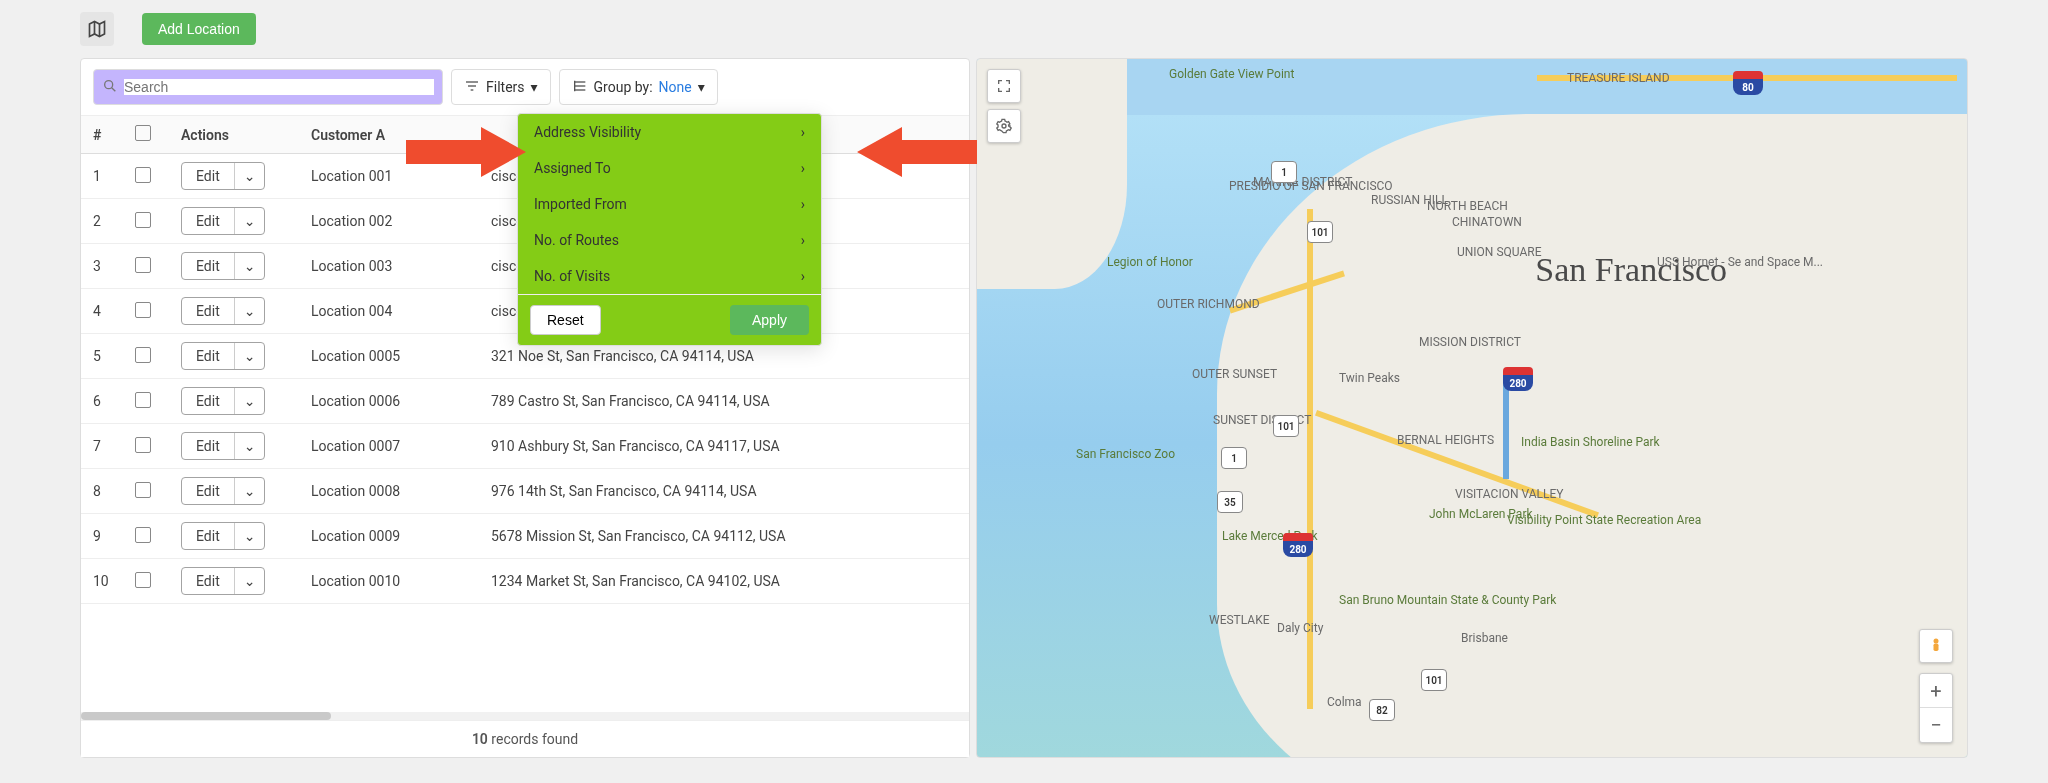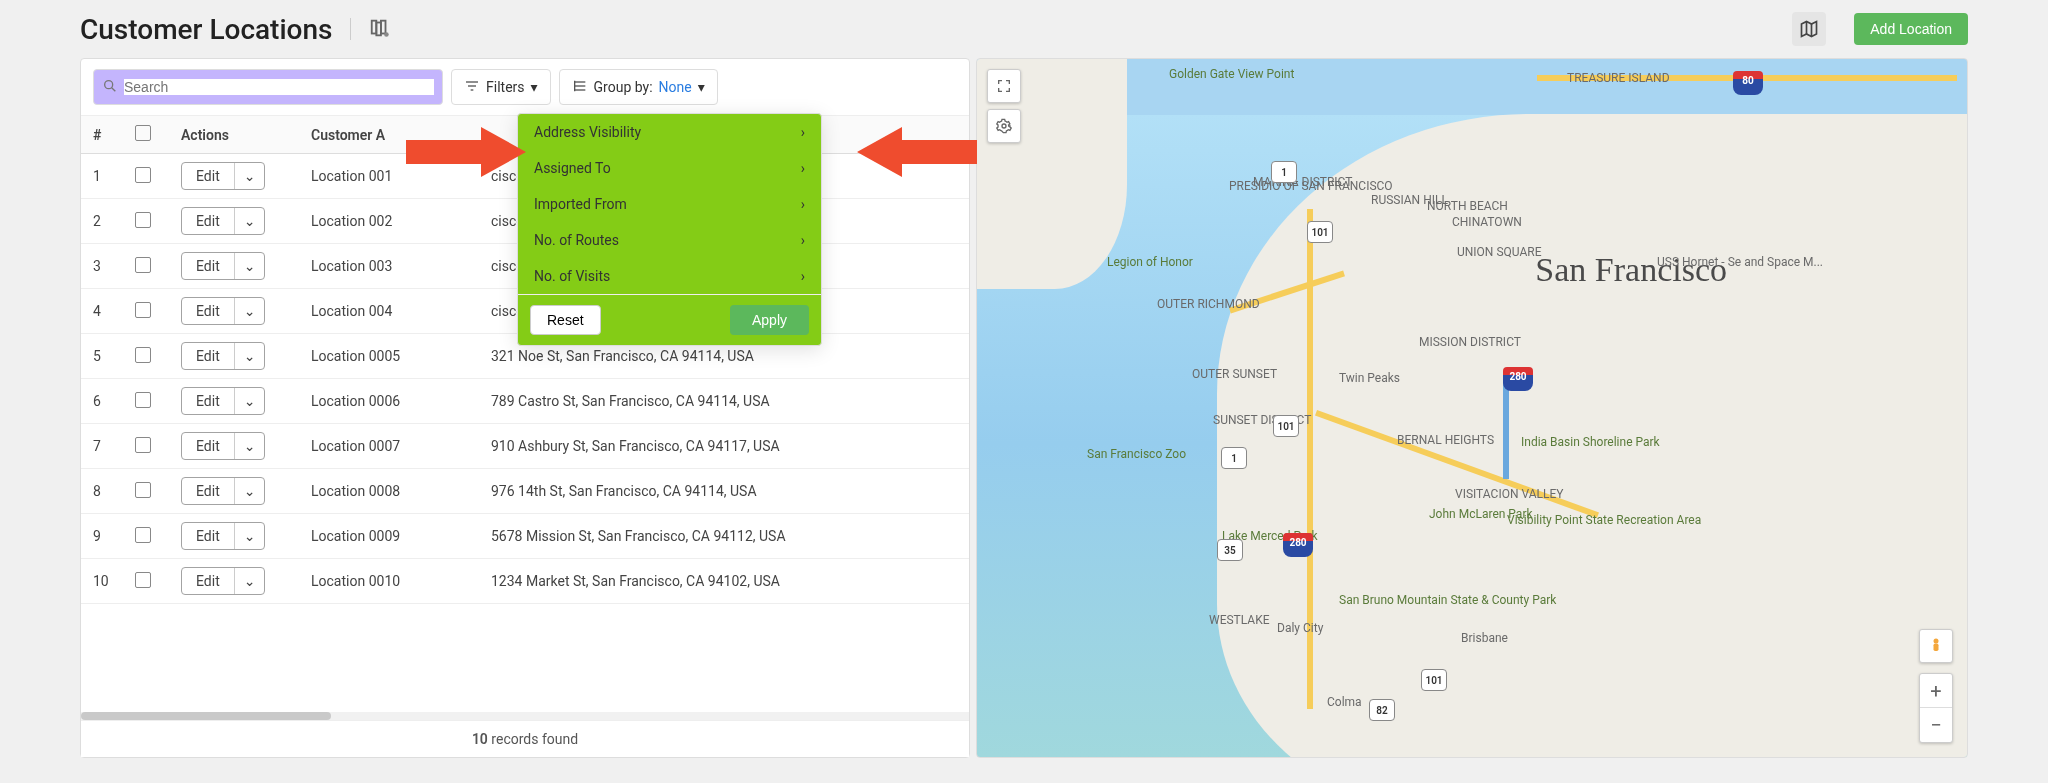--- a/index.html
+++ b/index.html
@@ -158,40 +158,28 @@
   .road-v { position:absolute; width:6px; background:#f6cd5a; }
   .shield {
     position:absolute; width:26px; height:22px; background:#fff; border:1px solid #888;
     border-radius:4px; font-size:10px; display:flex; align-items:center; justify-content:center;
     color:#333; font-weight:600;
   }
   .shield-intr {
     position:absolute; width:30px; height:24px;
     background: linear-gradient(#d33 0 35%, #2a4aa3 35% 100%);
     border-radius:4px 4px 8px 8px; color:#fff; font-size:10px; font-weight:700;
-    display:flex; align-items:flex-end; justify-content:center; padding-bottom:9px;
+    display:flex; align-items:flex-end; justify-content:center; padding-bottom:2px;
   }
 </style>
 </head>
 <body>
 
 <div class="container">
   <div class="header">
-    <div class="header-left">
-      <div class="title">Customer Locations</div>
-      <div class="divider"></div>
-      <span class="icon-map-settings">
-        <svg width="22" height="22" viewBox="0 0 24 24" fill="none" stroke="currentColor" stroke-width="2">
-            <rect x="3" y="4" width="5" height="14"></rect>
-            <rect x="8" y="6" width="5" height="14"></rect>
-            <rect x="13" y="4" width="5" height="14"></rect>
-            <circle cx="19" cy="19" r="2.5" fill="#888" stroke="none"></circle>
-          </svg>
-      </span>
-    </div>
     <div class="header-right">
       <div class="btn-map-icon">
         <svg width="20" height="20" viewBox="0 0 24 24" fill="none" stroke="#444" stroke-width="2">
             <polygon points="3 6 9 3 15 6 21 3 21 18 15 21 9 18 3 21"></polygon>
             <line x1="9" y1="3" x2="9" y2="18"></line>
             <line x1="15" y1="6" x2="15" y2="21"></line>
           </svg>
       </div>
       <button class="btn-primary">Add Location</button>
     </div>
@@ -405,21 +393,21 @@
       <div class="road-h" style="top:230px; left:250px; width:120px; transform:rotate(-18deg);"></div>
       <div class="road-v" style="top:150px; left:330px; height:500px;"></div>
       <div class="road-h" style="top:402px; left:330px; width:300px; transform:rotate(20deg);"></div>
       <div class="road-v" style="top:320px; left:526px; height:100px; background:#6aa8de;"></div>
 
       <div class="map-city-label">San Francisco</div>
 
       <div id="map-pois">
           <div class="map-poi" style="top: 8px; left: 192px;">Golden Gate View Point</div>
           <div class="map-poi" style="top: 196px; left: 130px;">Legion of Honor</div>
-          <div class="map-poi" style="top: 388px; left: 110px;">San Francisco Zoo</div>
+          <div class="map-poi" style="top: 388px; left: 99px;">San Francisco Zoo</div>
           <div class="map-poi" style="top: 470px; left: 245px;">Lake Merced Park</div>
           <div class="map-poi" style="top: 376px; left: 544px;">India Basin Shoreline Park</div>
           <div class="map-poi" style="top: 448px; left: 452px;">John McLaren Park</div>
           <div class="map-poi" style="top: 454px; left: 530px;">Visibility Point State Recreation Area</div>
           <div class="map-poi" style="top: 534px; left: 362px;">San Bruno Mountain State &amp; County Park</div>
         </div>
       <div id="map-places">
           <div class="map-place" style="top: 12px; left: 590px;">TREASURE ISLAND</div>
           <div class="map-place" style="top: 116px; left: 276px;">MARINA DISTRICT</div>
           <div class="map-place" style="top: 120px; left: 252px;">PRESIDIO OF SAN FRANCISCO</div>
@@ -441,21 +429,21 @@
           <div class="map-place" style="top: 196px; left: 680px;">USS Hornet - Se and Space M...</div>
         </div>
       <div id="map-shields">
           <div class="shield" style="top: 102px; left: 294px;">1</div>
           <div class="shield" style="top: 162px; left: 330px;">101</div>
           <div class="shield" style="top: 356px; left: 296px;">101</div>
           <div class="shield" style="top: 388px; left: 244px;">1</div>
           <div class="shield-intr" style="top: 308px; left: 526px;">280</div>
           <div class="shield-intr" style="top: 474px; left: 306px;">280</div>
           <div class="shield-intr" style="top: 12px; left: 756px;">80</div>
-          <div class="shield" style="top: 432px; left: 240px; margin-top: 48px;">35</div>
+          <div class="shield" style="top: 432px; left: 240px;">35</div>
           <div class="shield" style="top: 640px; left: 392px;">82</div>
           <div class="shield" style="top: 610px; left: 444px;">101</div>
         </div>
 
       <div class="map-controls-tl">
         <div class="map-sq">
           <svg width="16" height="16" viewBox="0 0 24 24" fill="none" stroke="#666" stroke-width="2">
               <path d="M4 9V4h5M20 9V4h-5M4 15v5h5M20 15v5h-5"></path>
             </svg>
         </div>

